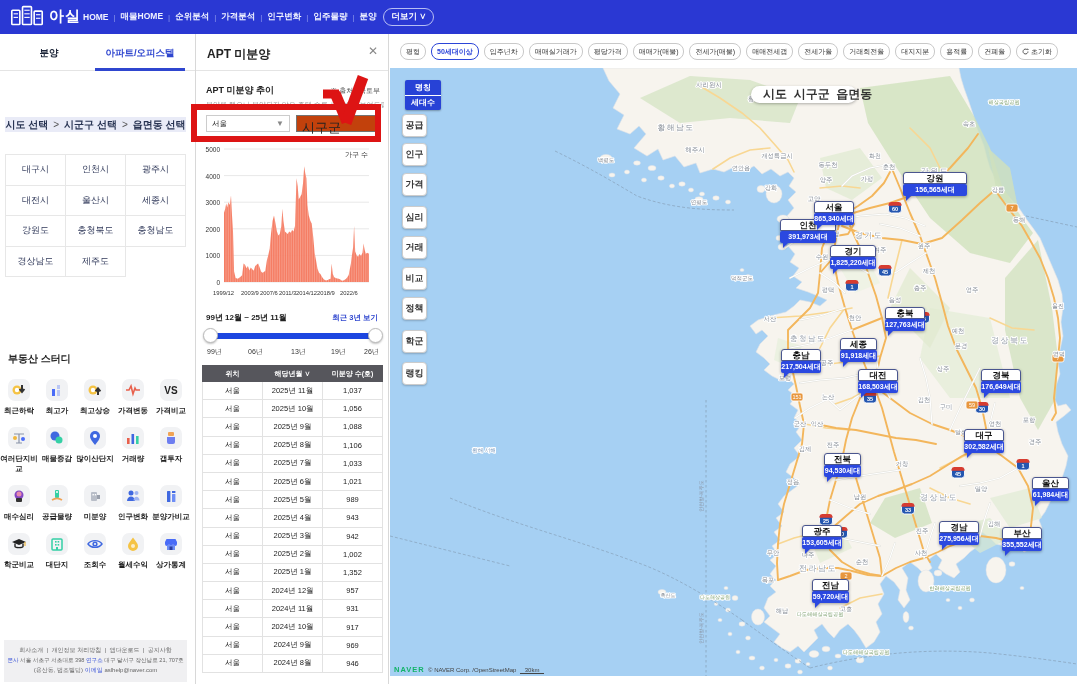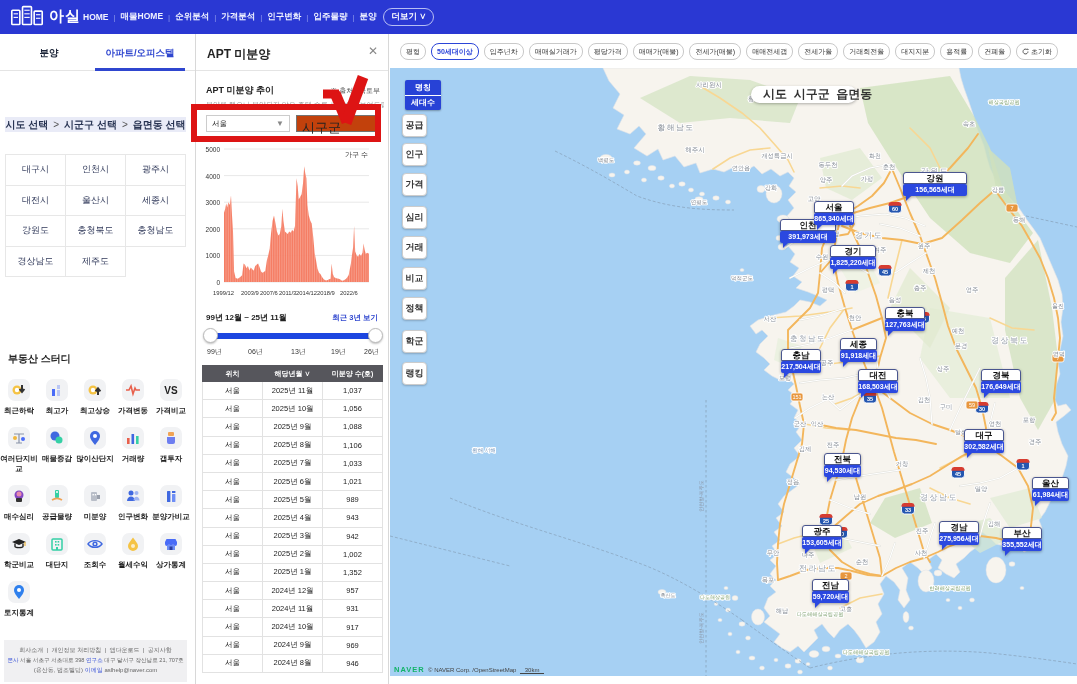--- a/index.html
+++ b/index.html
@@ -343,31 +343,20 @@
           </div>
           <div class="icell">
             <div class="ibox">
               <svg width="16" height="16" viewBox="0 0 16 16">
                 <path d="M2 6 L3.5 3 h9 L14 6 v2 a2 2 0 0 1 -4 0 a2 2 0 0 1 -4 0 a2 2 0 0 1 -4 0 Z" fill="#4a6cf7"></path>
                 <rect x="4" y="9" width="8" height="5" fill="#6d8df5"></rect>
                 <rect x="6.5" y="10.5" width="3" height="3.5" fill="#2c3e9e"></rect>
               </svg>
             </div>
             <div class="ilab">상가통계</div>
-          </div>
-        </div>
-        <div class="irow">
-          <div class="icell">
-            <div class="ibox">
-              <svg width="16" height="16" viewBox="0 0 16 16">
-                <path d="M8 15 C8 15 3 9.5 3 6 a5 5 0 0 1 10 0 C13 9.5 8 15 8 15 Z" fill="#2f80ed"></path>
-                <circle cx="8" cy="6" r="2" fill="#fff"></circle>
-              </svg>
-            </div>
-            <div class="ilab">토지통계</div>
           </div>
         </div>
       </div>
   <div id="lfooter">
     <div>회사소개 &nbsp;|&nbsp; 개인정보 처리방침 &nbsp;|&nbsp; 앱다운로드 &nbsp;|&nbsp; 공지사항</div>
     <div style="font-size:5.6px;white-space:nowrap;"><span class="b">본사</span> 서울 서초구 서초대로 398 <span class="b">연구소</span> 대구 달서구 장산남로 21, 707호</div>
     <div>(용산동, 법조빌딩) <span class="b">이메일</span> aslhelp@naver.com</div>
   </div>
 </div>
 

